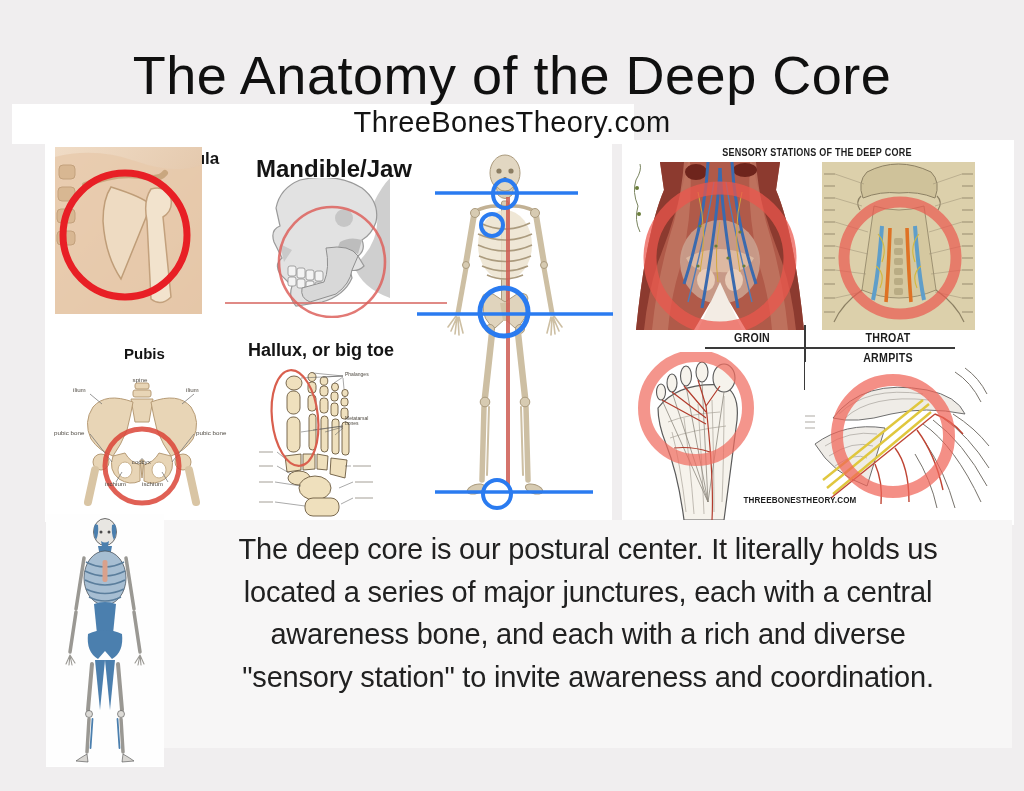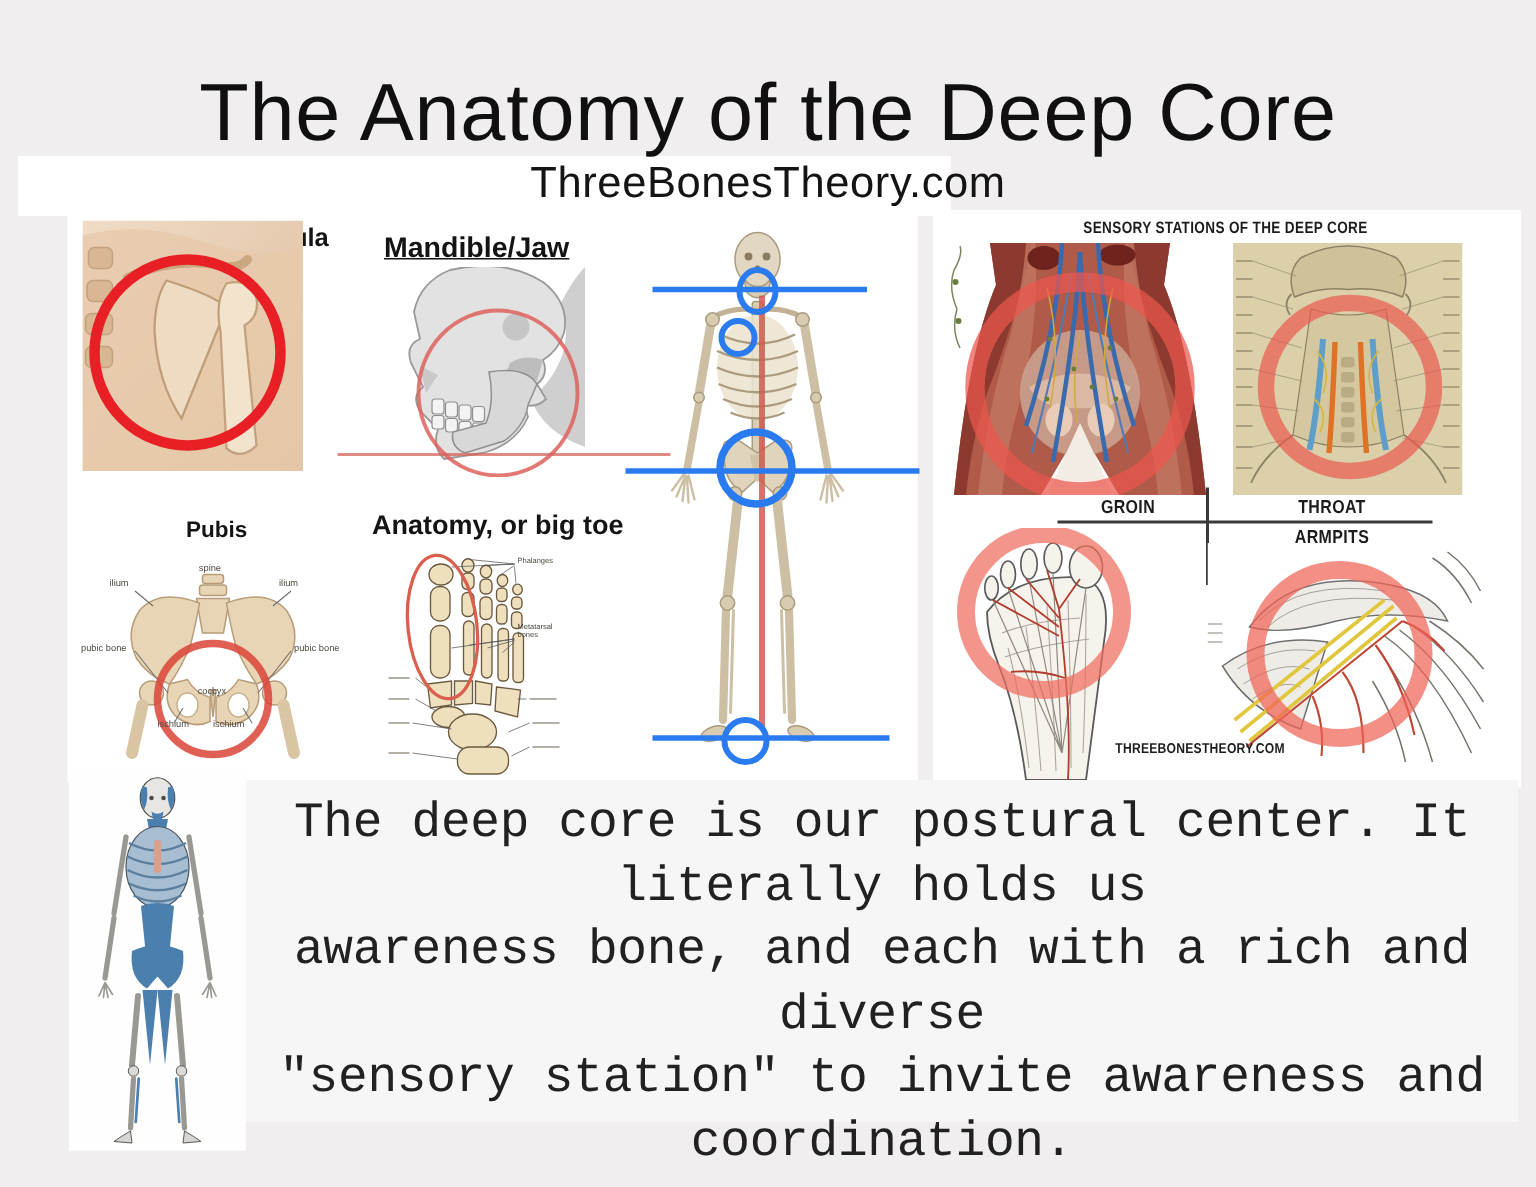--- a/index.html
+++ b/index.html
@@ -15,21 +15,21 @@
   .station-label{position:absolute;font-weight:700;color:#1c1c1c;white-space:nowrap;
     transform:scaleX(.85);transform-origin:center;letter-spacing:.3px;}
   .tiny-label{position:absolute;color:#4f4a42;font-size:10px;white-space:nowrap;
     transform:scale(.62);transform-origin:left top;}
   .tiny-label.c{transform-origin:center top;}
   #title{position:absolute;left:0;right:0;top:32px;text-align:center;
     font-size:54px;font-weight:500;letter-spacing:.5px;color:#101010;margin-top:12px;}
   #subtitle{position:absolute;left:0;right:0;top:106px;text-align:center;
     font-size:29px;font-weight:500;letter-spacing:.4px;color:#141414;}
   #paragraph{position:absolute;left:160px;width:856px;top:528px;text-align:center;
-    font-size:33px;line-height:42.5px;color:#212121;letter-spacing:-0.2px;font-family:Liberation Mono, monospace;}
+    font-size:29px;line-height:42.5px;color:#212121;letter-spacing:-0.2px;}
   svg{display:block;}
 </style>
 </head>
 <body>
 
 <div class="whitebox" style="left:12px;top:104px;width:622px;height:40px;"></div>
 <div class="whitebox" style="left:45px;top:142px;width:567px;height:380px;"></div>
 <div class="whitebox" style="left:622px;top:140px;width:392px;height:385px;"></div>
 <div class="whitebox" style="left:46px;top:514px;width:118px;height:253px;"></div>
 <div class="abs" style="left:150px;top:520px;width:862px;height:228px;background:#f7f6f6;"></div>
@@ -52,21 +52,21 @@
     <rect x="3" y="40" width="17" height="14" rx="4"></rect>
     <rect x="2" y="62" width="18" height="14" rx="4"></rect>
     <rect x="2" y="84" width="18" height="14" rx="4"></rect>
   </g>
   <path d="M30,38 Q62,24 92,30 Q104,33 110,26" fill="none" stroke="#c9a77f" stroke-width="6" stroke-linecap="round"></path>
   <path d="M56,40 Q88,50 96,58 L66,132 Q50,108 48,74 Q48,52 56,40 Z" fill="#eedbc2" stroke="#bf9d78" stroke-width="1.5"></path>
   <path d="M96,42 Q112,38 116,52 Q118,64 108,70 L116,150 Q106,160 96,152 L92,74 Q88,54 96,42 Z" fill="#f2e3cd" stroke="#c3a17d" stroke-width="1.5"></path>
   <circle cx="70" cy="88" r="62" fill="none" stroke="#e81f25" stroke-width="7"></circle>
 </svg>
 
-<div class="panel-label" style="left:256px;top:155px;font-size:19px;text-decoration:underline;">Mandible/Jaw</div>
+<div class="panel-label" style="left:256px;top:155px;font-size:24px;">Mandible/Jaw</div>
 <svg class="abs" style="left:266px;top:178px;" width="124" height="140" viewBox="0 0 124 140">
   <rect width="124" height="140" fill="#ffffff"></rect>
   <path d="M124,0 L124,120 Q96,110 88,88 Q120,60 108,24 Q116,8 124,0 Z" fill="#cfcfcf"></path>
   <path d="M34,2 Q70,-6 96,10 Q114,24 110,44 Q106,56 96,62 Q100,72 92,78 L98,88 Q92,94 84,92 L86,100 Q78,118 56,124 L30,128 Q22,120 26,108 L14,96 Q8,86 16,80 L8,64 Q4,52 14,48 L10,30 Q14,10 34,2 Z" fill="#e2e2e2" stroke="#9a9a9a" stroke-width="1.2"></path>
   <path d="M96,62 Q84,58 74,64 L70,74 Q80,70 92,76 Z" fill="#bdbdbd"></path>
   <circle cx="78" cy="40" r="9" fill="#c6c6c6"></circle>
   <path d="M14,66 L26,72 L18,84 Z" fill="#c9c9c9"></path>
   <g fill="#f3f3f3" stroke="#8f8f8f" stroke-width=".8">
     <rect x="22" y="88" width="8" height="10" rx="2"></rect>
       <rect x="31" y="90" width="8" height="10" rx="2"></rect>
@@ -116,21 +116,21 @@
 </svg>
 <div class="tiny-label c" style="left:128px;top:376px;">spine</div>
 <div class="tiny-label" style="left:73px;top:386px;">ilium</div>
 <div class="tiny-label" style="left:186px;top:386px;">ilium</div>
 <div class="tiny-label" style="left:54px;top:429px;">pubic bone</div>
 <div class="tiny-label" style="left:196px;top:429px;">pubic bone</div>
 <div class="tiny-label c" style="left:126px;top:458px;">coccyx</div>
 <div class="tiny-label" style="left:105px;top:480px;">ischium</div>
 <div class="tiny-label" style="left:142px;top:480px;">ischium</div>
 
-<div class="panel-label" style="left:248px;top:340px;font-size:18px;">Anatomy, or big toe</div>
+<div class="panel-label" style="left:248px;top:340px;font-size:18px;">Hallux, or big toe</div>
 <svg class="abs" style="left:255px;top:362px;" width="172" height="156" viewBox="0 0 172 156">
   <rect width="172" height="156" fill="#ffffff"></rect>
   <g fill="#efe0bd" stroke="#6b5a40" stroke-width=".9">
 
     <ellipse cx="39" cy="21" rx="8" ry="7"></ellipse>
     <rect x="32" y="29" width="13" height="23" rx="6"></rect>
     <rect x="32" y="55" width="13" height="35" rx="6"></rect>
 
     <ellipse cx="57" cy="15" rx="4" ry="4.5"></ellipse>
     <rect x="53" y="20" width="8" height="11" rx="3.5"></rect>
@@ -486,15 +486,16 @@
   <g stroke="#4b7fae" stroke-width="1.8" stroke-linecap="round">
     <line x1="46.5" y1="205" x2="44.5" y2="234"></line>
       <line x1="71.5" y1="205" x2="73.5" y2="234"></line>
   </g>
   <path d="M41,240 Q34,244 30,247 L42,248 Z" fill="#d8d6d2" stroke="#4a4a4a" stroke-width=".6"></path>
   <path d="M77,240 Q84,244 88,247 L76,248 Z" fill="#d8d6d2" stroke="#4a4a4a" stroke-width=".6"></path>
 </svg>
 
 <div id="paragraph">
   <div>The deep core is our postural center. It literally holds us</div>
+  <div>located a series of major junctures, each with a central</div>
   <div>awareness bone, and each with a rich and diverse</div>
   <div>"sensory station" to invite awareness and coordination.</div>
 </div>
 
 </body></html>

